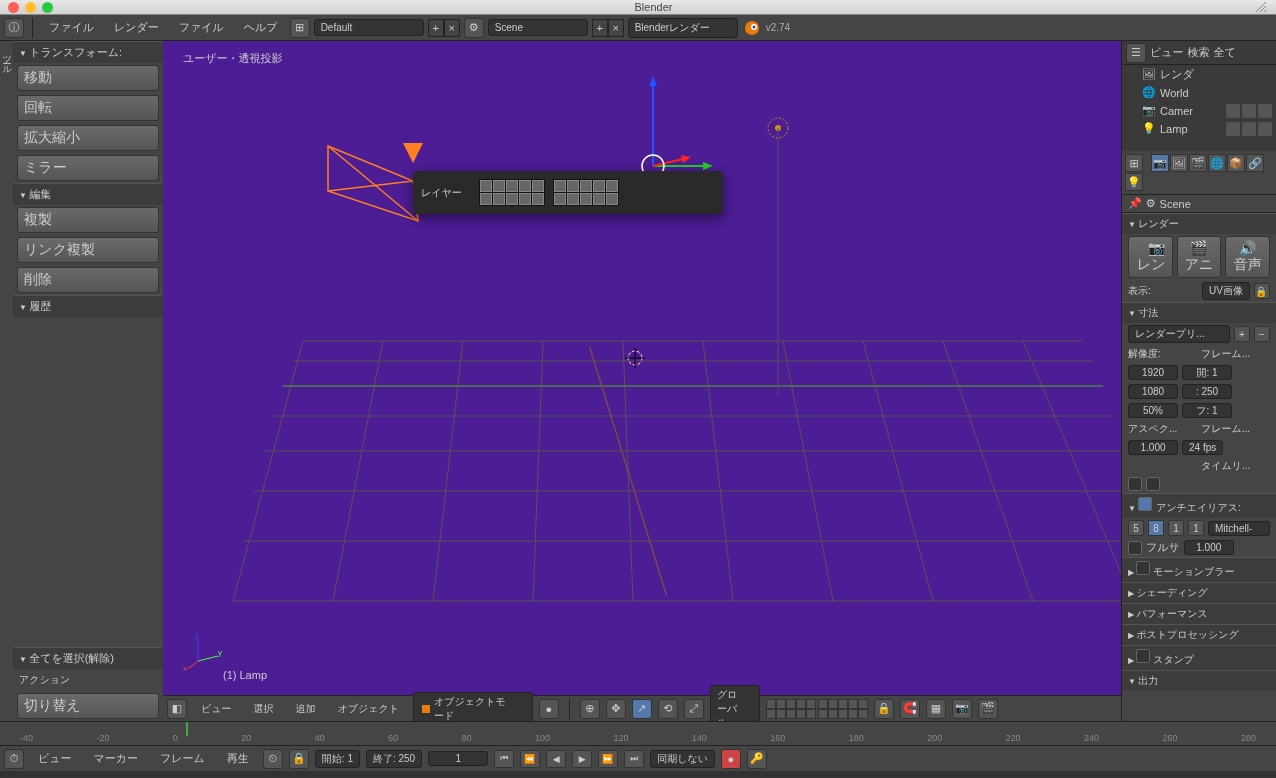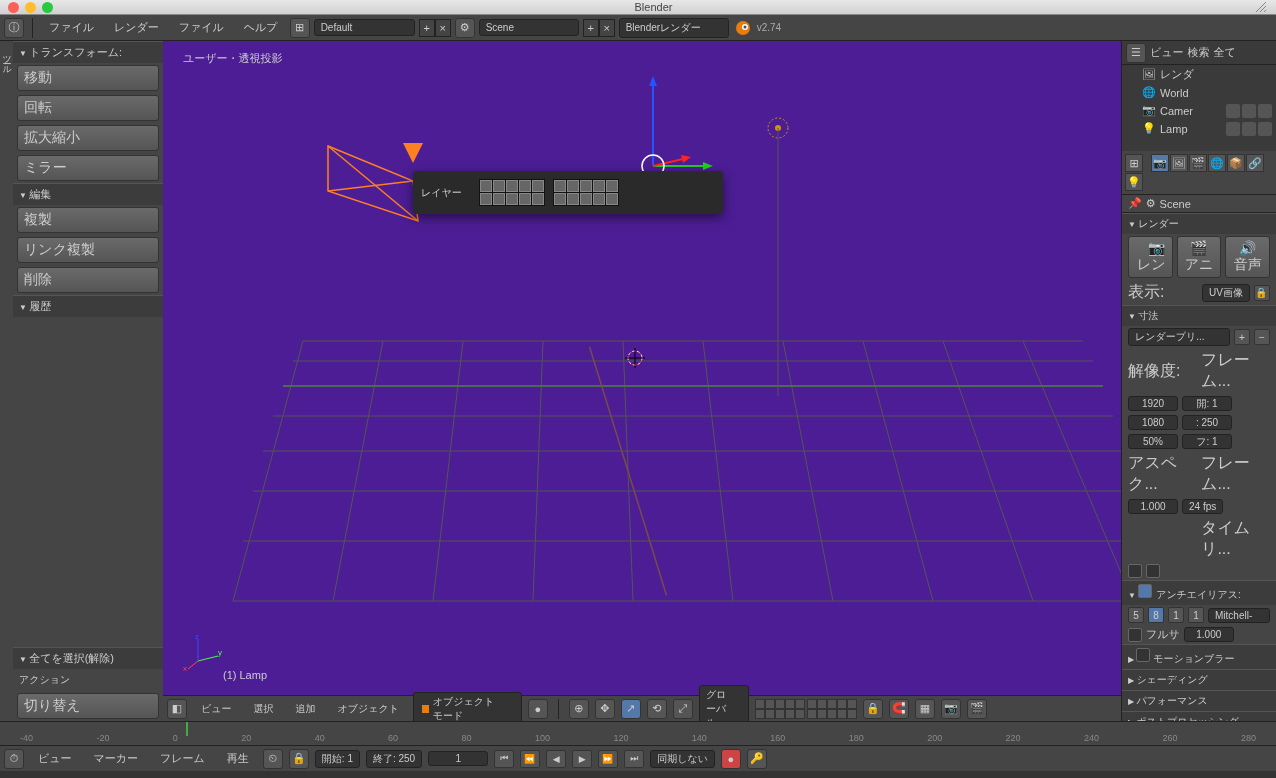--- a/index.html
+++ b/index.html
@@ -50,21 +50,21 @@
 .outctrls span { width:14px; height:14px; background:#555; border-radius:2px; display:inline-block; cursor:pointer; }
 
 .propbtns { display:flex; padding:3px; gap:1px; border-bottom:1px solid #222; flex-wrap:wrap; }
 .propbtn { width:18px; height:18px; background:#555; border:1px solid #333; cursor:pointer; display:flex; align-items:center; justify-content:center; }
 .propbtn.active { background:#5578aa; }
 
 .props { flex:1; overflow-y:auto; }
 .props .panelhdr { font-size:10px; }
 .props .panelhdr.collapsed::before { content:"▶ "; }
 .prow { display:flex; align-items:center; gap:4px; padding:2px 6px; }
-.plabel { font-size:16px; flex:1; }
+.plabel { font-size:10px; flex:1; }
 .pinput { background:#333; border:1px solid #222; border-radius:3px; padding:1px 4px; font-size:10px; color:#ccc; width:50px; text-align:center; }
 .pdrop { background:#333; border:1px solid #222; border-radius:3px; padding:1px 6px; font-size:10px; color:#ccc; cursor:pointer; }
 
 .viewbar { position:absolute; bottom:0; left:0; right:0; height:26px; background:#454545; display:flex; align-items:center; gap:6px; padding:0 4px; border-top:1px solid #222; }
 .viewbar .menulink { font-size:10px; }
 
 .timeline { height:24px; background:#454545; display:flex; align-items:center; border-top:1px solid #222; position:relative; }
 .tlmarker { position:absolute; left:186px; top:0; width:2px; height:14px; background:#4a4; }
 .tlticks { display:flex; width:100%; padding:0 20px; justify-content:space-between; font-size:9px; color:#888; padding-top:8px; }
 
@@ -100,21 +100,21 @@
 </div>
 
 <div class="topbar">
   <div class="iconbtn">ⓘ</div>
   <div class="sep"></div>
   <span class="menulink">ファイル</span>
   <span class="menulink">レンダー</span>
   <span class="menulink">ファイル</span>
   <span class="menulink">ヘルプ</span>
   <div class="iconbtn">⊞</div>
-  <div class="dropdown" style="width:101px">Default</div>
+  <div class="dropdown" style="width:110px">Default</div>
   <div class="plusminus">
       <div class="pm">+</div>
       <div class="pm">×</div>
     </div>
   <div class="iconbtn">⚙</div>
   <div class="dropdown" style="width:100px">Scene</div>
   <div class="plusminus">
       <div class="pm">+</div>
       <div class="pm">×</div>
     </div>
@@ -253,21 +253,21 @@
         </div>
       </div>
     </div>
 
     <div class="viewbar">
       <div class="iconbtn">◧</div>
       <span class="menulink">ビュー</span>
       <span class="menulink">選択</span>
       <span class="menulink">追加</span>
       <span class="menulink">オブジェクト</span>
-      <div class="dropdown" style="width:109px;display:flex;gap:4px;align-items:center">
+      <div class="dropdown" style="width:120px;display:flex;gap:4px;align-items:center">
         <svg width="12" height="12">
             <rect x="2" y="2" width="8" height="8" fill="#e87d0d"></rect>
           </svg>
         <span>オブジェクトモード</span>
       </div>
       <div class="iconbtn">●</div>
       <div class="sep"></div>
       <div class="iconbtn">⊕</div>
       <div class="iconbtn">✥</div>
       <div class="iconbtn" style="background:#5578aa">↗</div>

